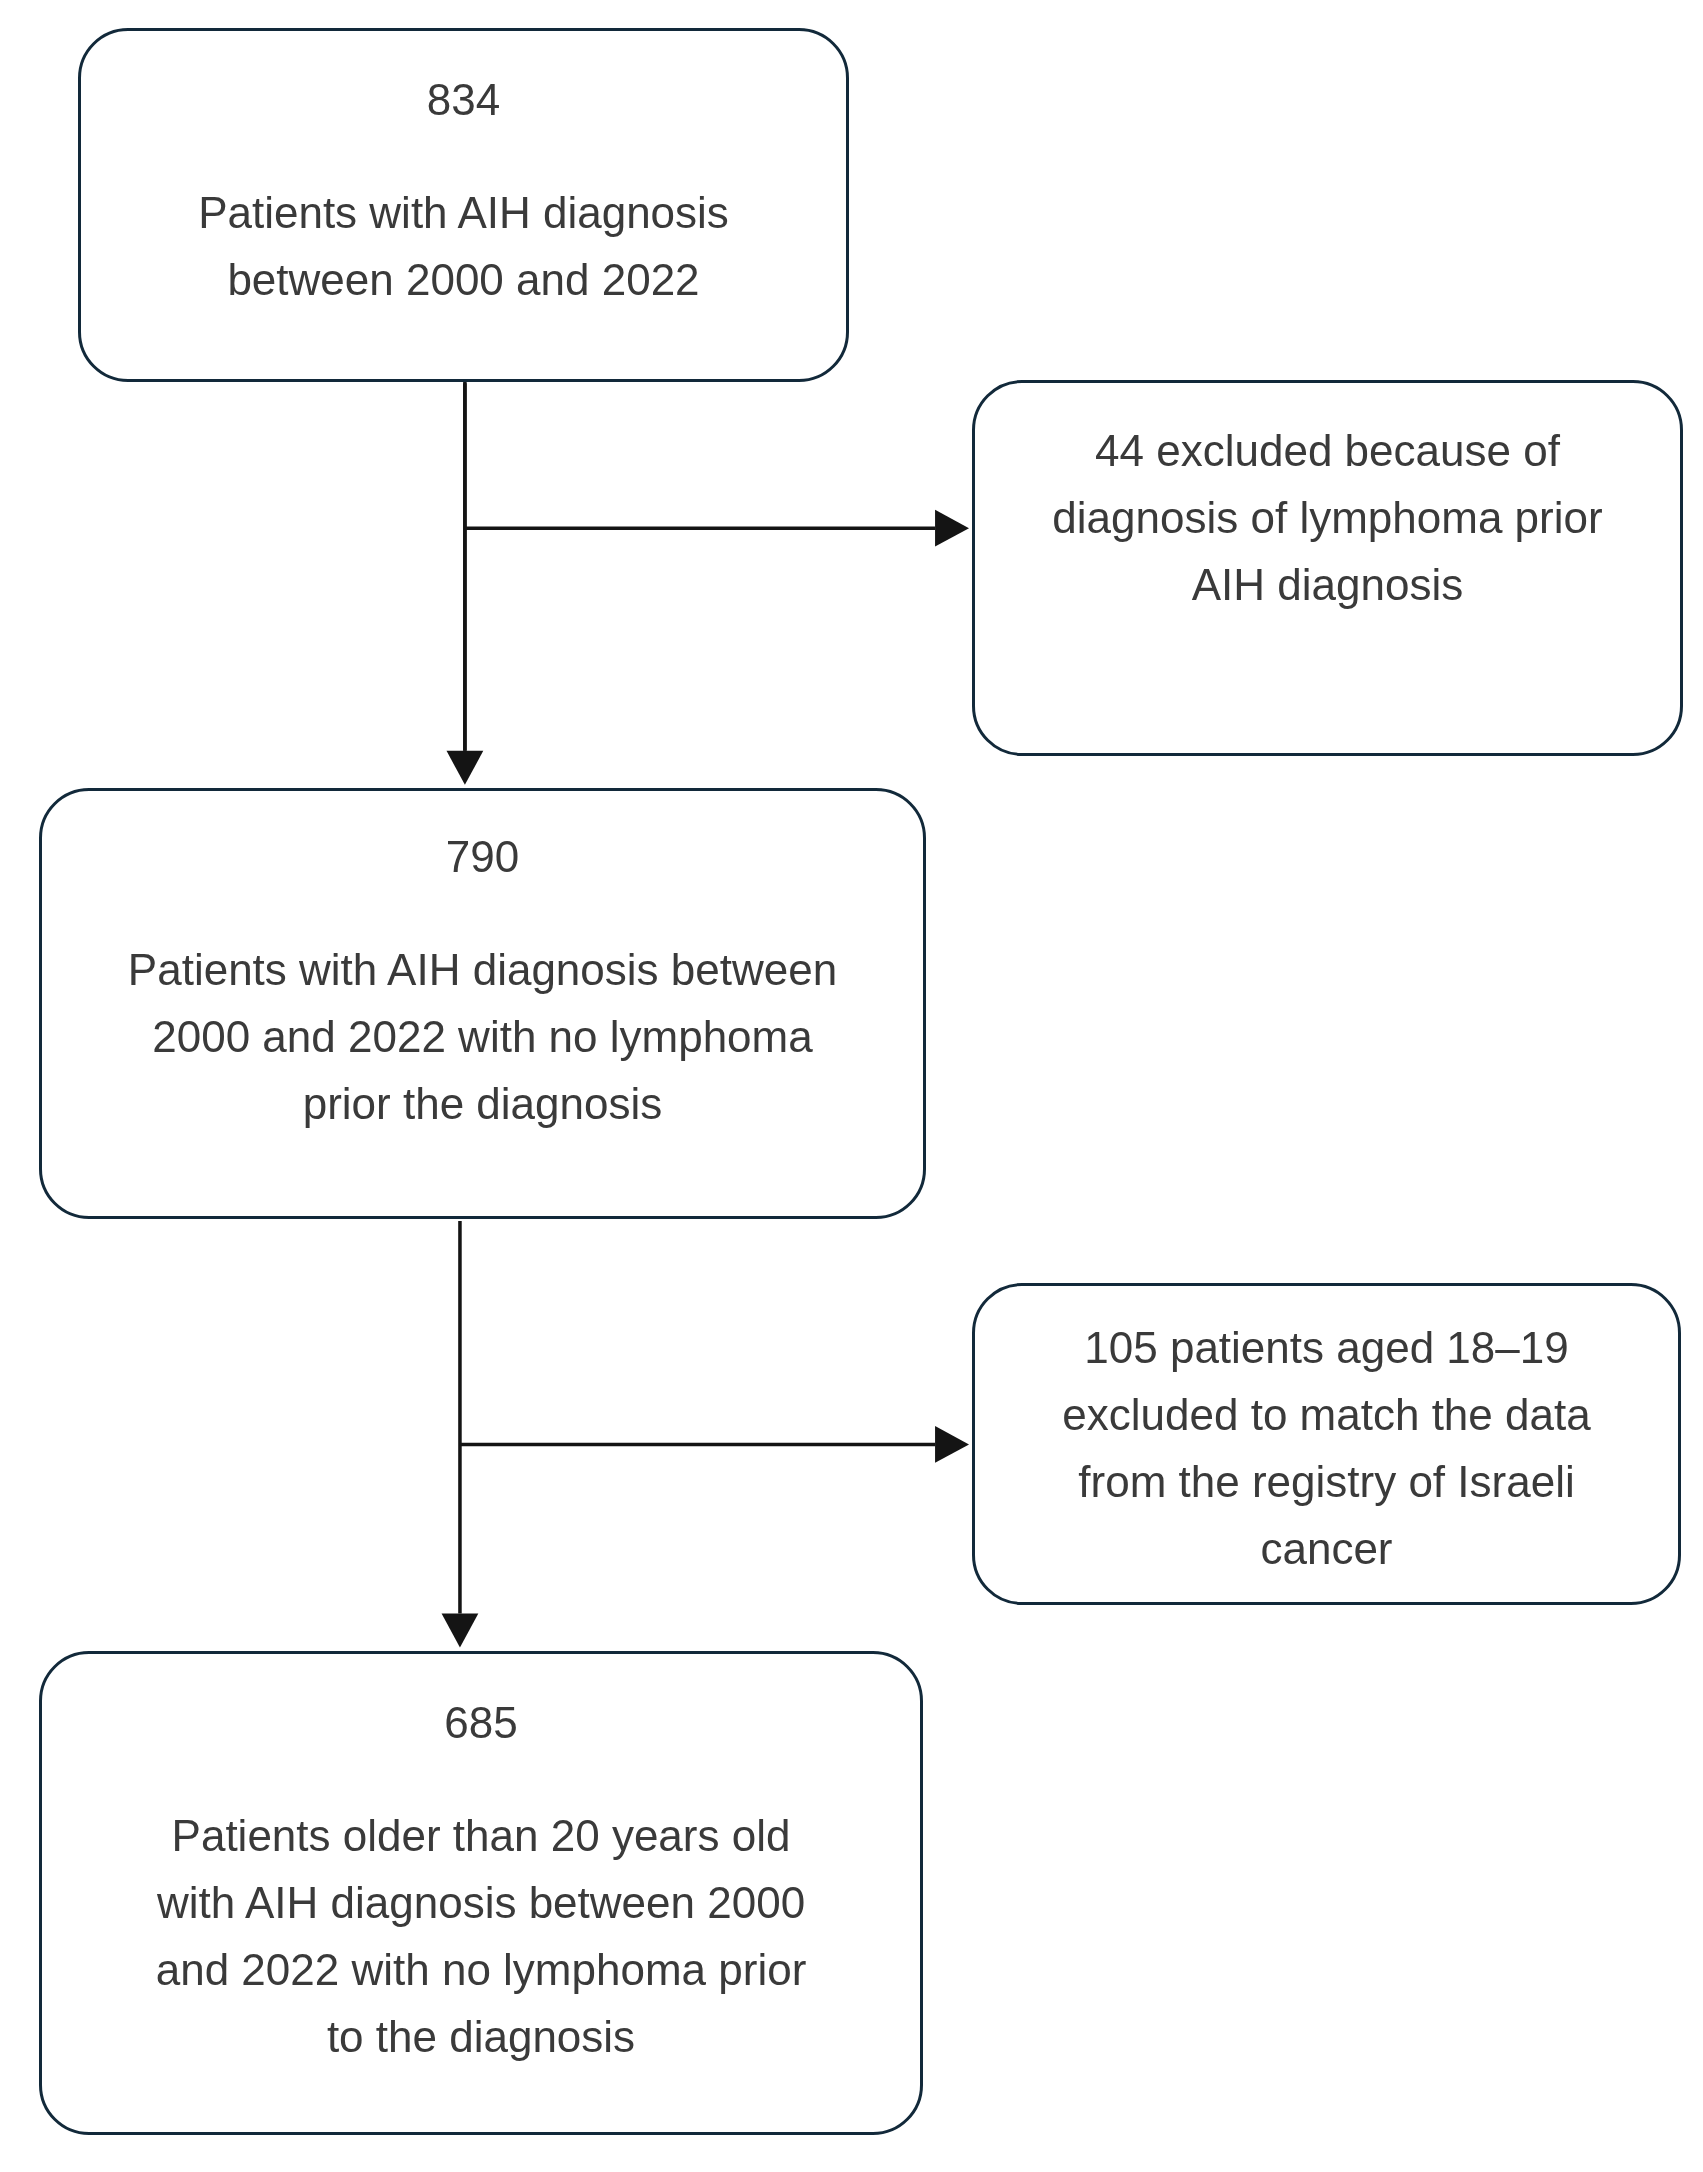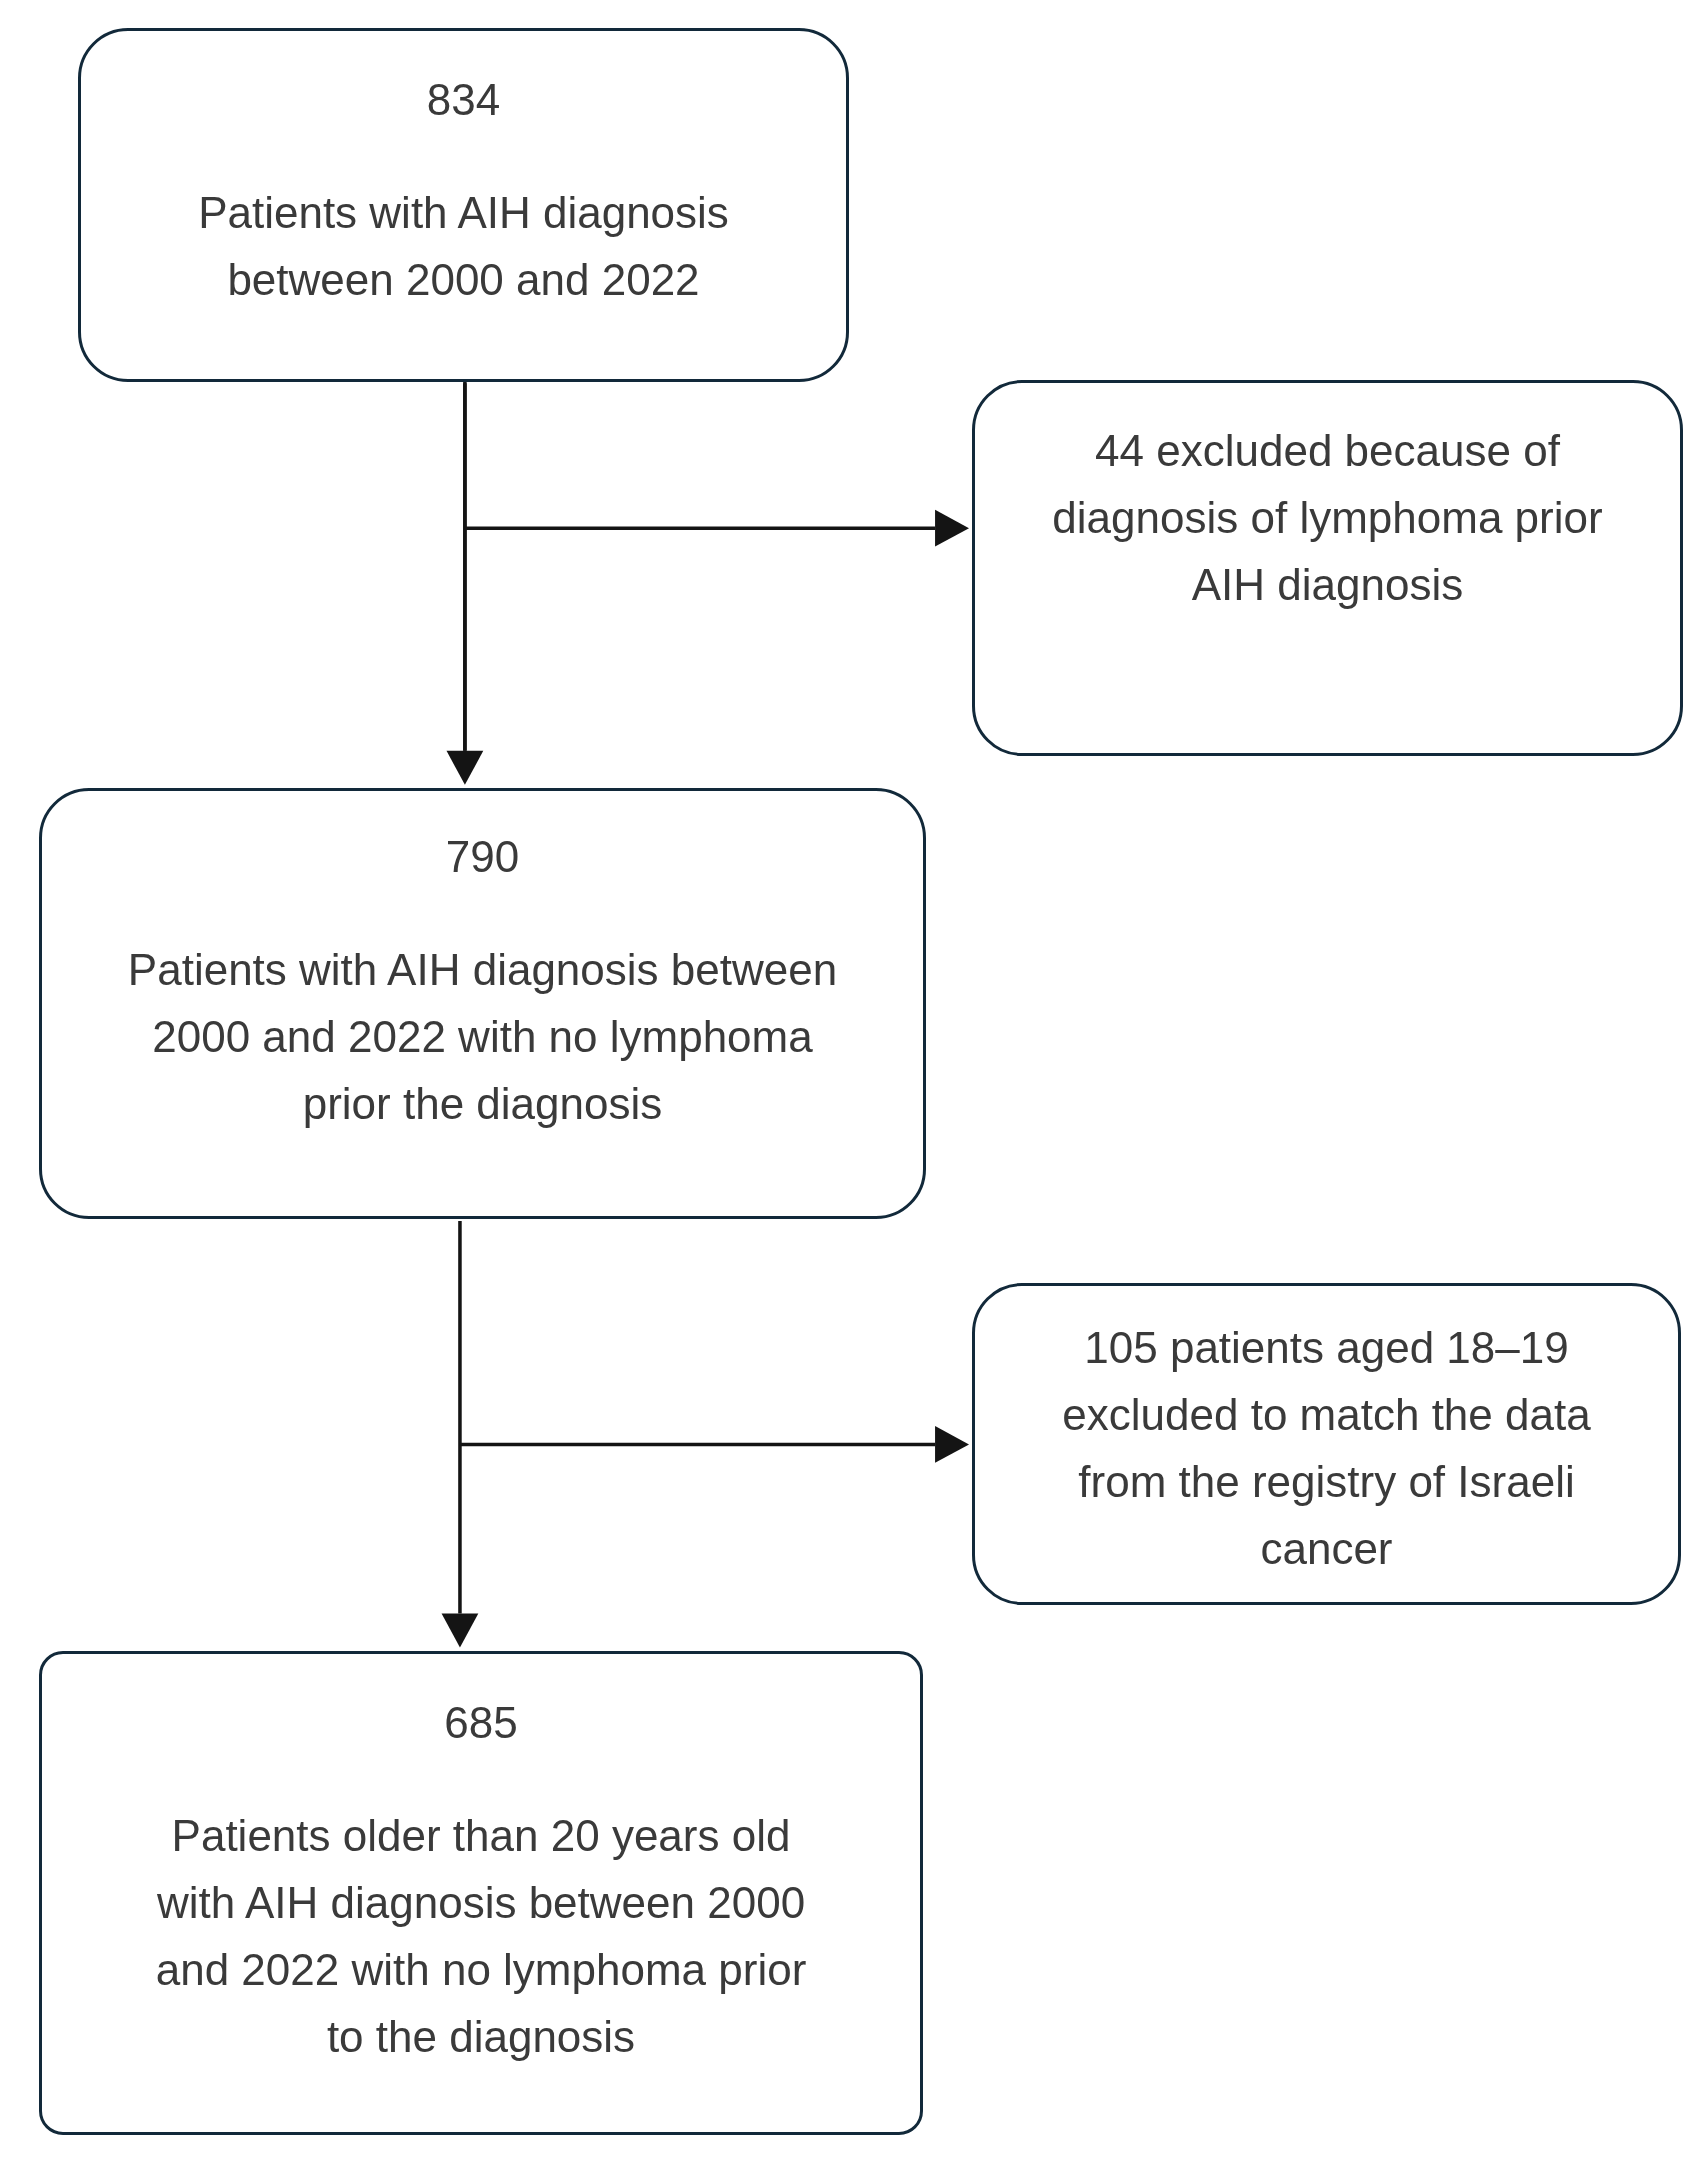--- a/index.html
+++ b/index.html
@@ -33,21 +33,21 @@
   .node .count {
     margin-bottom: 46px;
     white-space: pre-line;
   }
   .node .box-text {
     white-space: pre-line;
   }
   
   #box-834 { left: 78px;  top: 28px;   width: 771px; height: 354px; padding-top: 35px; }
   #box-790 { left: 39px;   top: 788px; width: 887px; height: 431px; padding-top: 32px; }
-  #box-685 { left: 39px;   top: 1651px; width: 884px; height: 484px; padding-top: 35px; border-radius: 24px; }
+  #box-685 { left: 39px;   top: 1651px; width: 884px; height: 484px; padding-top: 35px; }
   
   #box-excl-44  { left: 972px; top: 380px;  width: 711px; height: 376px; padding-top: 34px; }
   #box-excl-105 { left: 972px; top: 1283px; width: 709px; height: 322px; padding-top: 28px; }
 
   #arrow-layer {
     position: absolute;
     left: 0; top: 0;
     width: 1704px;
     height: 2172px;
     pointer-events: none;

